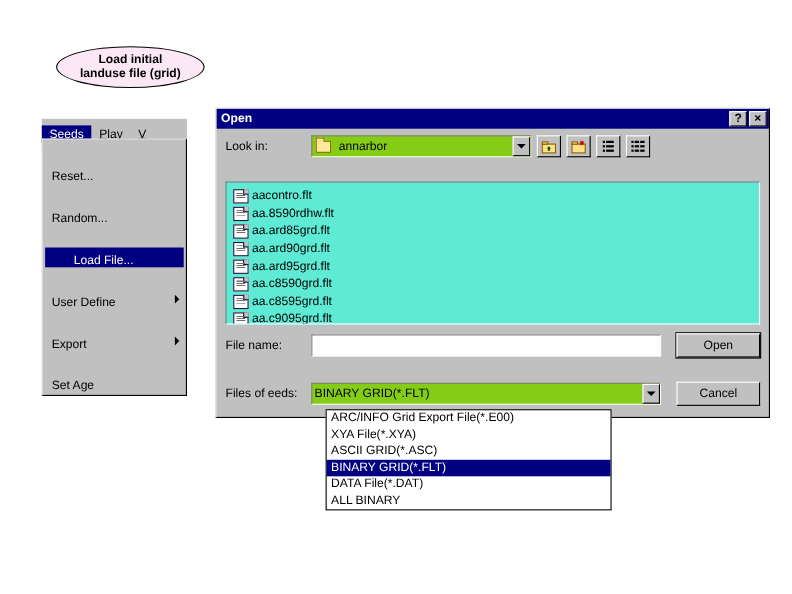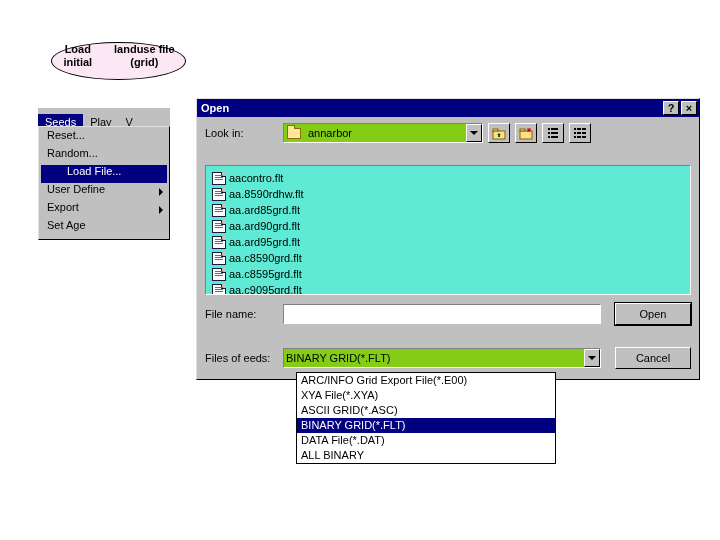--- a/index.html
+++ b/index.html
@@ -7,21 +7,21 @@
 
   
   .annot {
     position: absolute;
     left: 51px; top: 42px;
     width: 135px; height: 38px;
     background: #fce8f4;
     border: 1px solid #000;
     border-radius: 50%;
     text-align: center;
-    display: flex; flex-direction: row; justify-content: center;
+    display: flex; flex-direction: column; justify-content: center;
     font-weight: bold;
     font-size: 11px;
     line-height: 13px;
   }
 
   
   .menubar-frag {
     position: absolute;
     left: 38px; top: 108px;
     width: 132px; height: 28px;
@@ -48,24 +48,25 @@
     background: #c0c0c0;
     border-left: 1px solid #dfdfdf;
     border-top: 1px solid #dfdfdf;
     border-right: 1px solid #000;
     border-bottom: 1px solid #000;
     padding: 2px;
   }
   .dropdown .mi {
     height: 18px;
     display: flex;
-    align-items: flex-start;
+    align-items: flex-end;
     padding: 0 16px 0 6px;
     position: relative;
     cursor: default;
+    margin-top: 20px;
   }
   .dropdown .mi.sel {
     background: #000080;
     color: #fff;
     padding-left: 26px;
   }
   .dropdown .mi .arrow {
     position: absolute;
     right: 4px; top: 5px;
     width: 0; height: 0;

